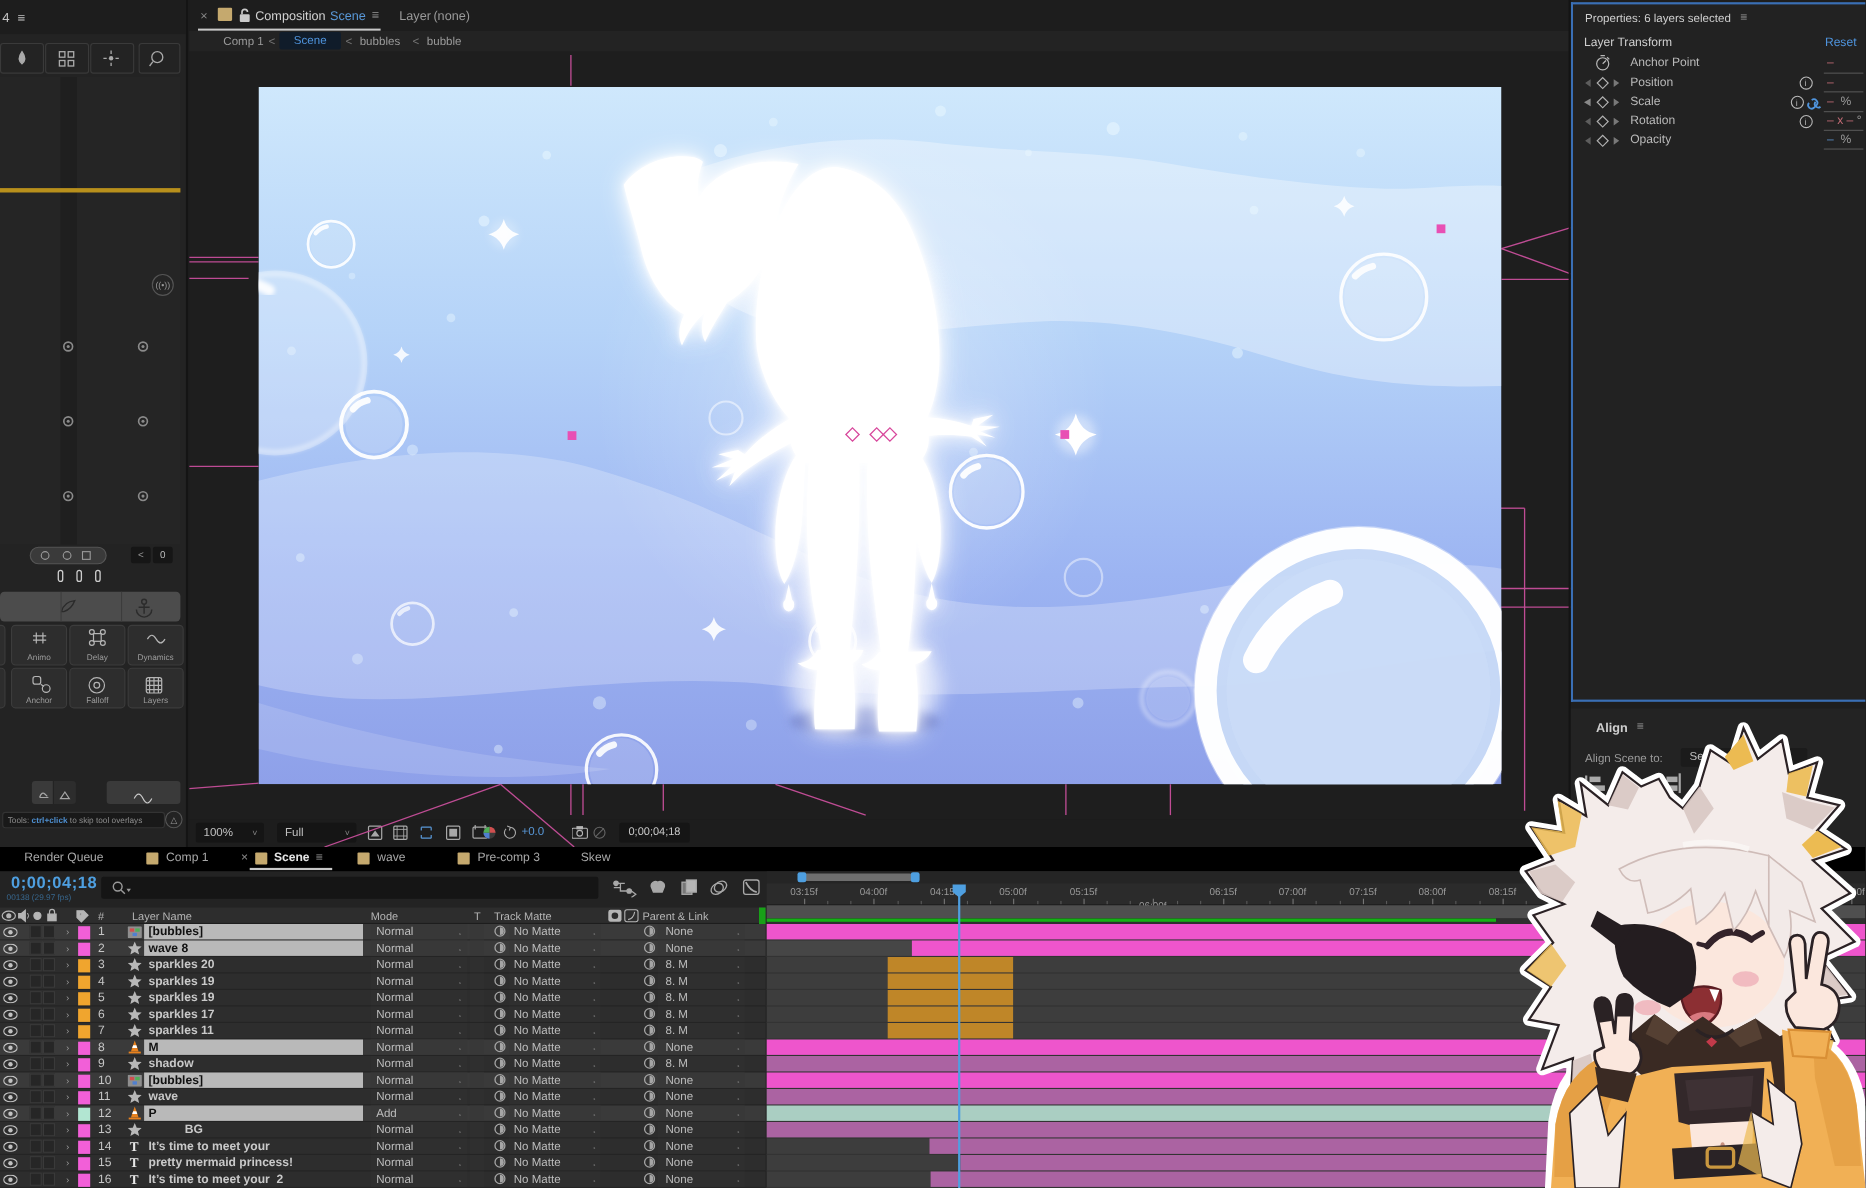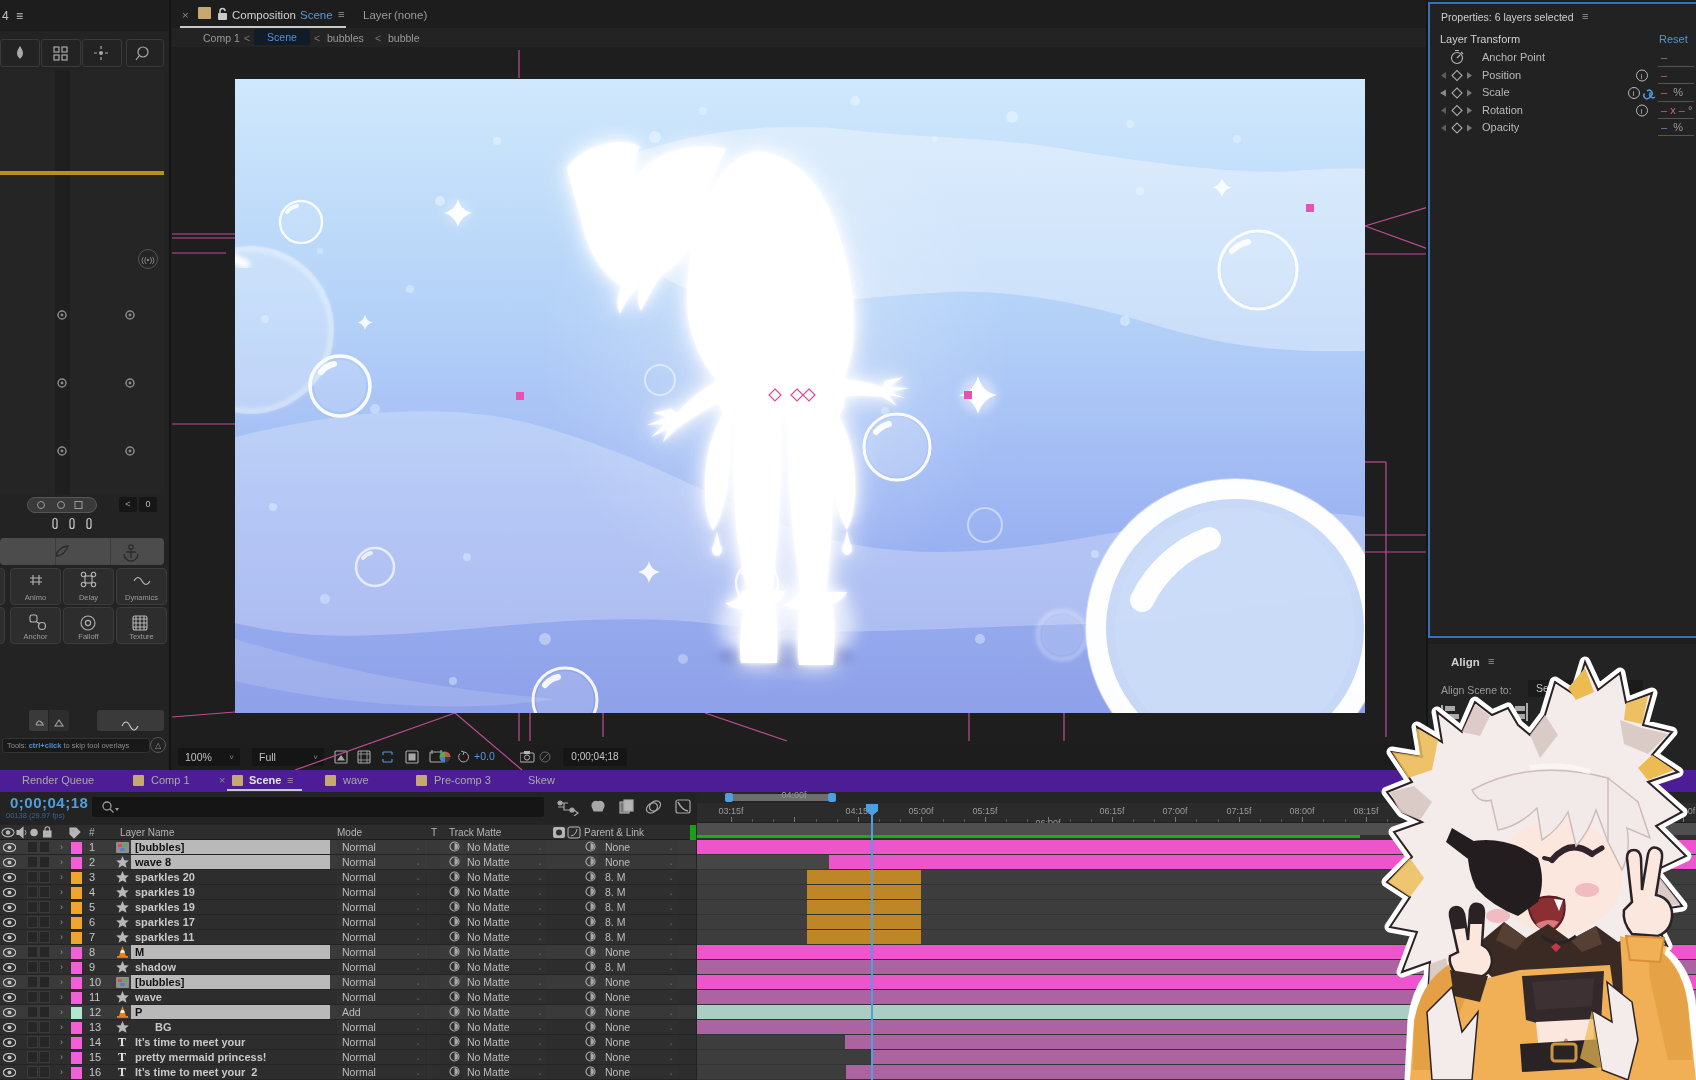--- a/index.html
+++ b/index.html
@@ -104,21 +104,21 @@
       <div class="abs" style="left:116px;top:0;width:51px;height:37px;background:#2d2d2d;border:1px solid #3c3c3c;border-radius:4px;text-align:center;">
           <span class="abs" style="left:0;right:0;top:24px;">Dynamics</span>
         </div>
       <div class="abs" style="left:10px;top:39px;width:51px;height:37px;background:#2d2d2d;border:1px solid #3c3c3c;border-radius:4px;text-align:center;">
           <span class="abs" style="left:0;right:0;top:24px;">Anchor</span>
         </div>
       <div class="abs" style="left:63px;top:39px;width:51px;height:37px;background:#2d2d2d;border:1px solid #3c3c3c;border-radius:4px;text-align:center;">
           <span class="abs" style="left:0;right:0;top:24px;">Falloff</span>
         </div>
       <div class="abs" style="left:116px;top:39px;width:51px;height:37px;background:#2d2d2d;border:1px solid #3c3c3c;border-radius:4px;text-align:center;">
-          <span class="abs" style="left:0;right:0;top:24px;">Texture</span>
+          <span class="abs" style="left:0;right:0;top:24px;">Layers</span>
         </div>
       <svg class="abs" style="left:0;top:0;" width="171" height="80">
         <g stroke="#b5b5b5" fill="none" stroke-width="1.1">
           <path d="M30 10 h12 M30 14 h12 M33 7 v10 M39 7 v10"></path>
           <rect x="85" y="8" width="7" height="7"></rect>
           <circle cx="83.5" cy="6.5" r="2.2"></circle>
             <circle cx="93.5" cy="6.5" r="2.2"></circle>
           <circle cx="83.5" cy="16.5" r="2.2"></circle>
             <circle cx="93.5" cy="16.5" r="2.2"></circle>
           <path d="M134 13 q4 -7 8 0 q4 7 8 0"></path>
@@ -511,21 +511,21 @@
           <rect x="6" y="16" width="10" height="4"></rect>
         <rect x="40" y="2" width="16" height="2"></rect>
           <rect x="43" y="6" width="10" height="4"></rect>
           <rect x="40" y="12" width="16" height="2"></rect>
       </g>
     </svg>
   </div>
 
   <div class="abs" id="timeline" style="left:0;top:770px;width:1696px;height:310px;background:#232323;overflow:hidden;">
 
-    <div class="abs" style="left:0;top:0;width:1696px;height:22px;background:#4c1d95;color:#a8a8a8;font-size:11px;">
+    <div class="abs" style="left:0;top:0;width:1696px;height:22px;background:#000000;color:#a8a8a8;font-size:11px;">
       <span class="abs" style="left:22px;top:4px;">Render Queue</span>
       <span class="abs" style="left:133px;top:5px;width:11px;height:11px;background:#c5a96e;border-radius:1px;"></span>
       <span class="abs" style="left:151px;top:4px;">Comp 1</span>
       <span class="abs" style="left:219px;top:4px;color:#888;">×</span>
       <span class="abs" style="left:232px;top:5px;width:11px;height:11px;background:#c5a96e;border-radius:1px;"></span>
       <span class="abs" style="left:249px;top:4px;color:#e4e4e4;font-weight:bold;">Scene</span>
       <span class="abs" style="left:287px;top:4px;color:#999;">≡</span>
       <div class="abs" style="left:227px;top:19px;width:75px;height:2px;background:#c8c8c8;"></div>
       <span class="abs" style="left:325px;top:5px;width:11px;height:11px;background:#c5a96e;border-radius:1px;"></span>
       <span class="abs" style="left:343px;top:4px;">wave</span>
@@ -925,21 +925,21 @@
           <circle cx="6.5" cy="4.5" r="2" fill="#c2c2c2"></circle>
         </svg>
       <div class="abs" style="left:27px;top:1px;width:11px;height:12px;background:#262626;border:1px solid #3a3a3a;"></div>
       <div class="abs" style="left:39px;top:1px;width:11px;height:12px;background:#262626;border:1px solid #3a3a3a;"></div>
       <span class="abs" style="left:60px;top:2px;color:#999;font-size:9px;">›</span>
       <div class="abs" style="left:71px;top:1.5px;width:11px;height:12px;background:#f25fd8;"></div>
       <span class="abs" style="left:89px;top:1px;color:#c6c6c6;font-size:11px;">13</span>
       <svg width="13" height="12" style="position:absolute;left:116px;top:1px;">
           <path d="M6.5 0 L8.3 4.2 L12.8 4.5 L9.4 7.4 L10.5 11.8 L6.5 9.4 L2.5 11.8 L3.6 7.4 L0.2 4.5 L4.7 4.2 Z" fill="#b8b8b8"></path>
         </svg>
-      <span class="abs" style="left:135px;top:1px;color:#c9c9c9;font-size:11px;font-weight:bold;white-space:nowrap;padding-left:20px;">BG</span>
+      <span class="abs" style="left:148px;top:1px;color:#c9c9c9;font-size:11px;font-weight:bold;white-space:nowrap;padding-left:20px;">BG</span>
       <div class="abs" style="left:337px;top:0;width:88px;height:14px;background:#2f2f2f;color:#bdbdbd;font-size:10.5px;line-height:14px;padding-left:5px;">Normal<span class="abs" style="right:5px;top:-1px;color:#888;font-size:8px;">˛</span></div>
       <div class="abs" style="left:427px;top:0;width:13px;height:14px;background:#2f2f2f;"></div>
       <svg width="11" height="11" style="position:absolute;left:449px;top:1px;">
           <circle cx="5.5" cy="5.5" r="4.5" fill="none" stroke="#a5a5a5" stroke-width="1.2"></circle>
           <path d="M5.5 2 a3.5 3.5 0 0 1 0 7" fill="#a5a5a5"></path>
         </svg>
       <div class="abs" style="left:463px;top:0;width:83px;height:14px;background:#2f2f2f;color:#bdbdbd;font-size:10.5px;line-height:14px;padding-left:4px;">No Matte<span class="abs" style="right:4px;top:-1px;color:#888;font-size:8px;">˛</span></div>
       <svg width="11" height="11" style="position:absolute;left:585px;top:1px;">
           <circle cx="5.5" cy="5.5" r="4.5" fill="none" stroke="#a5a5a5" stroke-width="1.2"></circle>
           <path d="M5.5 2 a3.5 3.5 0 0 1 0 7" fill="#a5a5a5"></path>
@@ -1023,21 +1023,21 @@
       </div>
 
     <div class="abs" style="left:697px;top:22px;width:999px;height:11px;background:#252525;">
       <div class="abs" style="left:32px;top:2px;width:101px;height:7px;background:#6e6e6e;border-radius:3px;"></div>
       <div class="abs" style="left:28px;top:1px;width:8px;height:9px;background:#4e9fe0;border-radius:2px;"></div>
       <div class="abs" style="left:131px;top:1px;width:8px;height:9px;background:#4e9fe0;border-radius:2px;"></div>
     </div>
     <div class="abs" style="left:697px;top:33px;width:999px;height:20px;background:#2b2b2b;border-bottom:1px solid #1f1f1f;"></div>
       <span class="abs" style="left:711px;top:36px;width:40px;text-align:center;color:#9a9a9a;font-size:9px;">03:15f</span>
       <div class="abs" style="left:731px;top:47px;width:1px;height:5px;background:#777;"></div>
-      <span class="abs" style="left:774px;top:20px;width:40px;text-align:center;color:#9a9a9a;font-size:9px;">04:00f</span>
+      <span class="abs" style="left:774px;top:36px;width:40px;text-align:center;color:#9a9a9a;font-size:9px;">04:00f</span>
       <div class="abs" style="left:794px;top:47px;width:1px;height:5px;background:#777;"></div>
       <span class="abs" style="left:838px;top:36px;width:40px;text-align:center;color:#9a9a9a;font-size:9px;">04:15f</span>
       <div class="abs" style="left:858px;top:47px;width:1px;height:5px;background:#777;"></div>
       <span class="abs" style="left:901px;top:36px;width:40px;text-align:center;color:#9a9a9a;font-size:9px;">05:00f</span>
       <div class="abs" style="left:921px;top:47px;width:1px;height:5px;background:#777;"></div>
       <span class="abs" style="left:965px;top:36px;width:40px;text-align:center;color:#9a9a9a;font-size:9px;">05:15f</span>
       <div class="abs" style="left:985px;top:47px;width:1px;height:5px;background:#777;"></div>
       <span class="abs" style="left:1028px;top:48px;width:40px;text-align:center;color:#9a9a9a;font-size:9px;">06:00f</span>
       <div class="abs" style="left:1048px;top:47px;width:1px;height:5px;background:#777;"></div>
       <span class="abs" style="left:1092px;top:36px;width:40px;text-align:center;color:#9a9a9a;font-size:9px;">06:15f</span>

